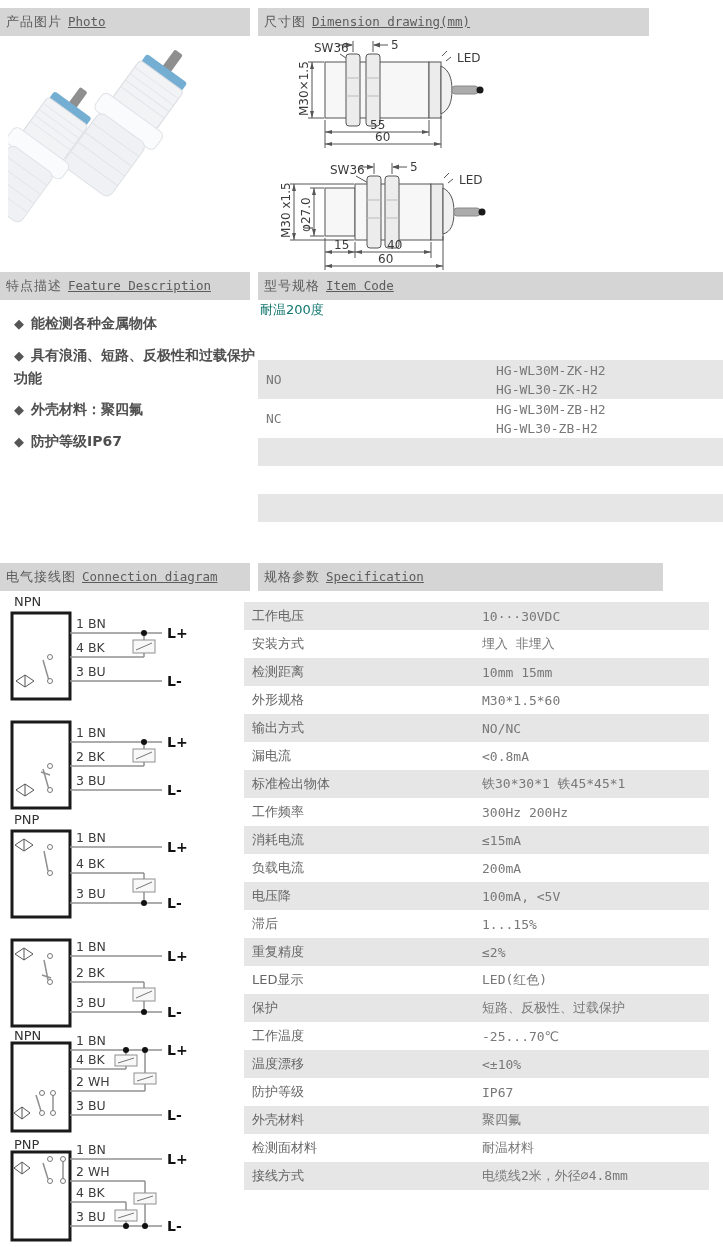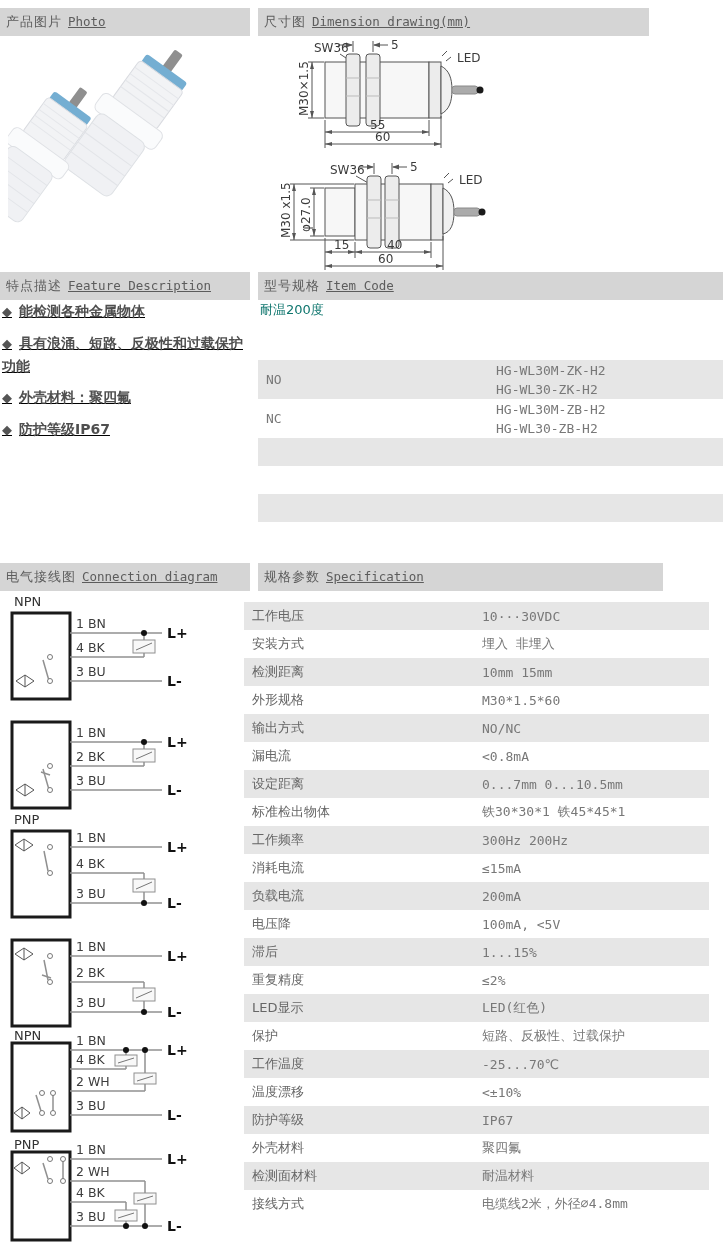--- a/index.html
+++ b/index.html
@@ -7,21 +7,21 @@
   .page{position:relative;width:723px;height:1247px;background:#fff;overflow:hidden;}
 
   .hdr{position:absolute;height:28px;background:#d5d5d5;color:#5c5c5c;
        font-size:13px;line-height:28px;padding-left:6px;box-sizing:border-box;white-space:nowrap;}
   .hdr .zh{letter-spacing:1px;}
   .hdr .en{font-family:"DejaVu Sans Mono","Liberation Mono",monospace;margin-left:6px;font-size:12.5px;text-decoration:underline;}
 
   .photo-box{position:absolute;left:8px;top:44px;width:238px;height:222px;}
   .dims-box{position:absolute;left:258px;top:36px;width:465px;height:236px;}
 
-  .features{position:absolute;left:2px;top:300px;width:252px;margin:0;padding:0;list-style:none;text-decoration:underline;}
+  .features{position:absolute;left:2px;top:300px;width:252px;margin:12px;padding:0;list-style:none;}
   .features li{font-size:14px;font-weight:bold;color:#4f4f4f;line-height:22px;margin-bottom:9px;}
   .features .bullet{margin-right:7px;font-size:13px;color:#555;}
 
   .ic-note{position:absolute;left:260px;top:301px;font-size:13px;color:#0f766e;}
 
   table{border-collapse:collapse;}
   .codes-table{position:absolute;left:258px;top:360px;width:465px;}
   .codes-table td{padding:0;vertical-align:middle;}
   .codes-body tr{height:39px;}
   .codes-body tr:nth-child(odd){background:#e6e6e6;}
@@ -452,24 +452,20 @@
     <tr>
       <td class="spec-label">输出方式</td>
       <td class="spec-value">NO/NC</td>
     </tr>
 
     <tr>
       <td class="spec-label">漏电流</td>
       <td class="spec-value">&lt;0.8mA</td>
     </tr>
 
-    <tr>
-      <td class="spec-label">设定距离</td>
-      <td class="spec-value">0...7mm 0...10.5mm</td>
-    </tr>
 
     <tr>
       <td class="spec-label">标准检出物体</td>
       <td class="spec-value">铁30*30*1 铁45*45*1</td>
     </tr>
 
     <tr>
       <td class="spec-label">工作频率</td>
       <td class="spec-value">300Hz 200Hz</td>
     </tr>

